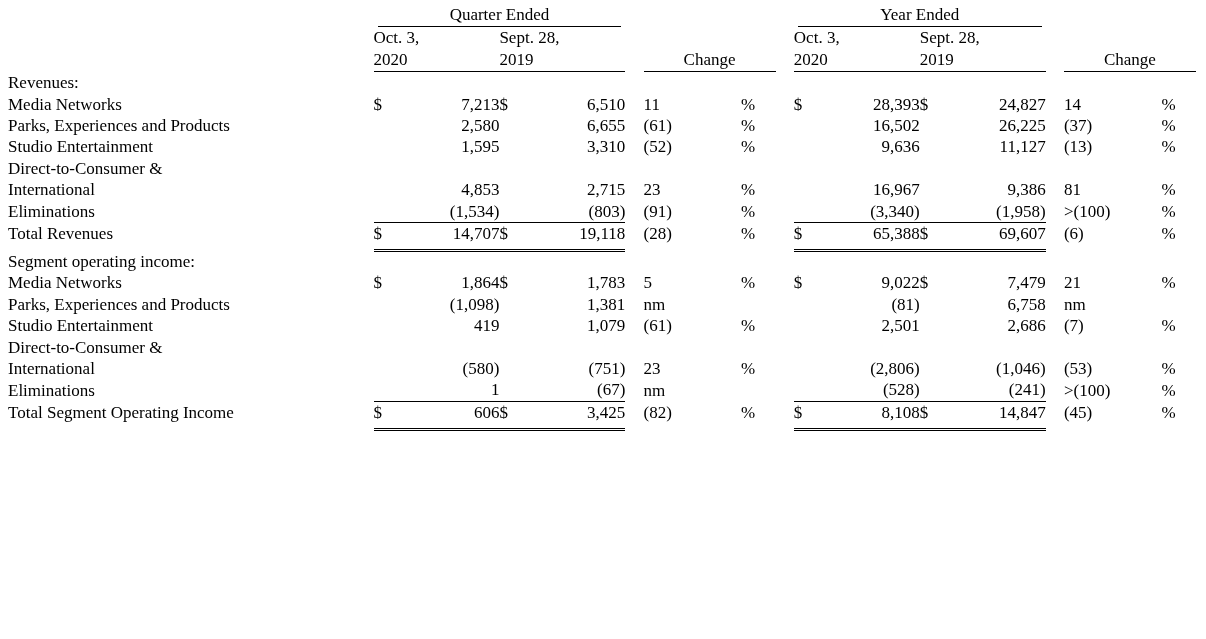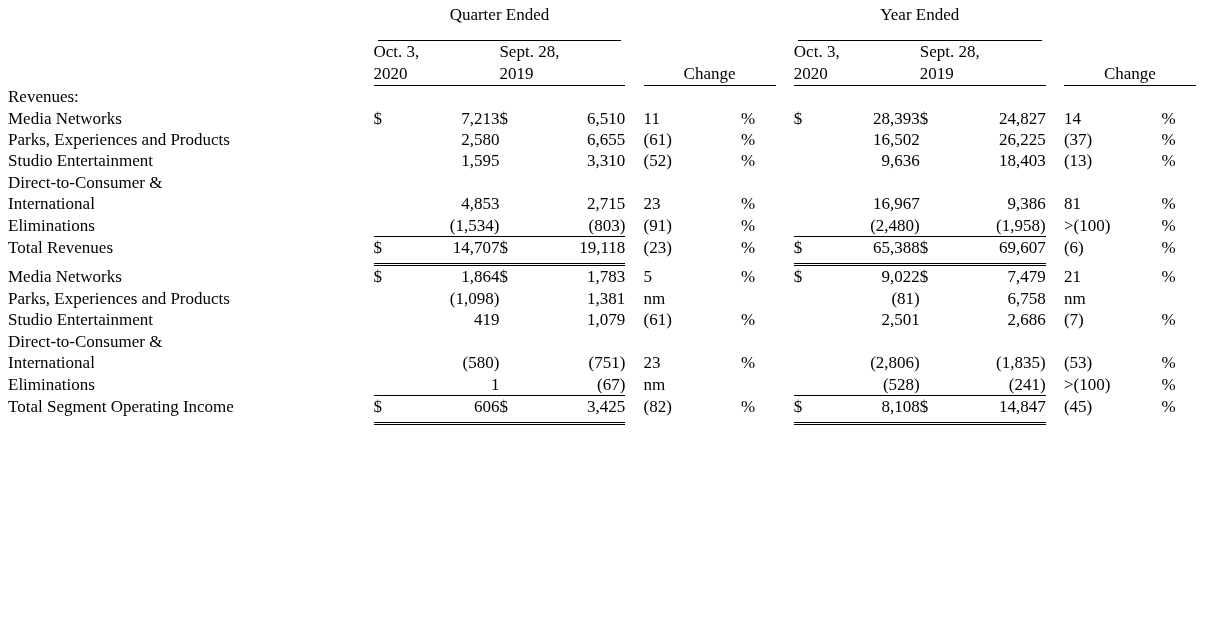--- a/index.html
+++ b/index.html
@@ -42,21 +42,21 @@
   col.c-gap     { width: 18px; }
   col.c-chg     { width: 96px; }
   col.c-pct     { width: 34px; }
 
   .hdr-group {
     text-align: center;
     padding-bottom: 2px;
   }
   .hdr-group .rule {
     border-bottom: 1px solid #000;
-    padding-bottom: 15px;
+    padding-bottom: 1px;
     margin: 0 4px;
   }
   .hdr-date {
     text-align: left;
     line-height: 1.18;
     padding-bottom: 4px;
     font-family: Liberation Serif, serif;
   }
   .hdr-date .u {
     border-bottom: 1px solid #000;
@@ -244,21 +244,21 @@
       <td class="num">1,595</td>
       <td class="cur"></td>
       <td class="num">3,310</td>
       <td></td>
       <td class="chg">(52)</td>
       <td class="pct">%</td>
       <td></td>
       <td class="cur"></td>
       <td class="num">9,636</td>
       <td class="cur"></td>
-      <td class="num">18,403</td>
+      <td class="num">11,127</td>
       <td></td>
       <td class="chg">(13)</td>
       <td class="pct">%</td>
     </tr>
 
     <tr>
       <td class="indent2">Direct-to-Consumer &amp;</td>
       <td colspan="15"></td>
     </tr>
     <tr>
@@ -284,36 +284,36 @@
       <td class="indent">Eliminations</td>
       <td class="cur"></td>
       <td class="num">(1,534)</td>
       <td class="cur"></td>
       <td class="num">(803)</td>
       <td></td>
       <td class="chg">(91)</td>
       <td class="pct">%</td>
       <td></td>
       <td class="cur"></td>
-      <td class="num">(2,480)</td>
+      <td class="num">(3,340)</td>
       <td class="cur"></td>
       <td class="num">(1,958)</td>
       <td></td>
       <td class="chg">&gt;(100)</td>
       <td class="pct">%</td>
     </tr>
 
     <tr class="totalrow">
       <td>Total Revenues</td>
       <td class="cur topline">$</td>
       <td class="num topline">14,707</td>
       <td class="cur topline">$</td>
       <td class="num topline">19,118</td>
       <td></td>
-      <td class="chg">(23)</td>
+      <td class="chg">(28)</td>
       <td class="pct">%</td>
       <td></td>
       <td class="cur topline">$</td>
       <td class="num topline">65,388</td>
       <td class="cur topline">$</td>
       <td class="num topline">69,607</td>
       <td></td>
       <td class="chg">(6)</td>
       <td class="pct">%</td>
     </tr>
@@ -323,20 +323,24 @@
       <td class="dblline" colspan="2"></td>
       <td></td>
       <td colspan="2"></td>
       <td></td>
       <td class="dblline" colspan="2"></td>
       <td class="dblline" colspan="2"></td>
       <td></td>
       <td colspan="2"></td>
     </tr>
 
+    <tr>
+      <td class="sect">Segment operating income:</td>
+      <td colspan="15"></td>
+    </tr>
 
     <tr>
       <td class="indent">Media Networks</td>
       <td class="cur">$</td>
       <td class="num">1,864</td>
       <td class="cur">$</td>
       <td class="num">1,783</td>
       <td></td>
       <td class="chg">5</td>
       <td class="pct">%</td>
@@ -398,21 +402,21 @@
       <td class="num">(580)</td>
       <td class="cur"></td>
       <td class="num">(751)</td>
       <td></td>
       <td class="chg">23</td>
       <td class="pct">%</td>
       <td></td>
       <td class="cur"></td>
       <td class="num">(2,806)</td>
       <td class="cur"></td>
-      <td class="num">(1,835)</td>
+      <td class="num">(1,046)</td>
       <td></td>
       <td class="chg">(53)</td>
       <td class="pct">%</td>
     </tr>
 
     <tr>
       <td class="indent">Eliminations</td>
       <td class="cur"></td>
       <td class="num">1</td>
       <td class="cur"></td>

